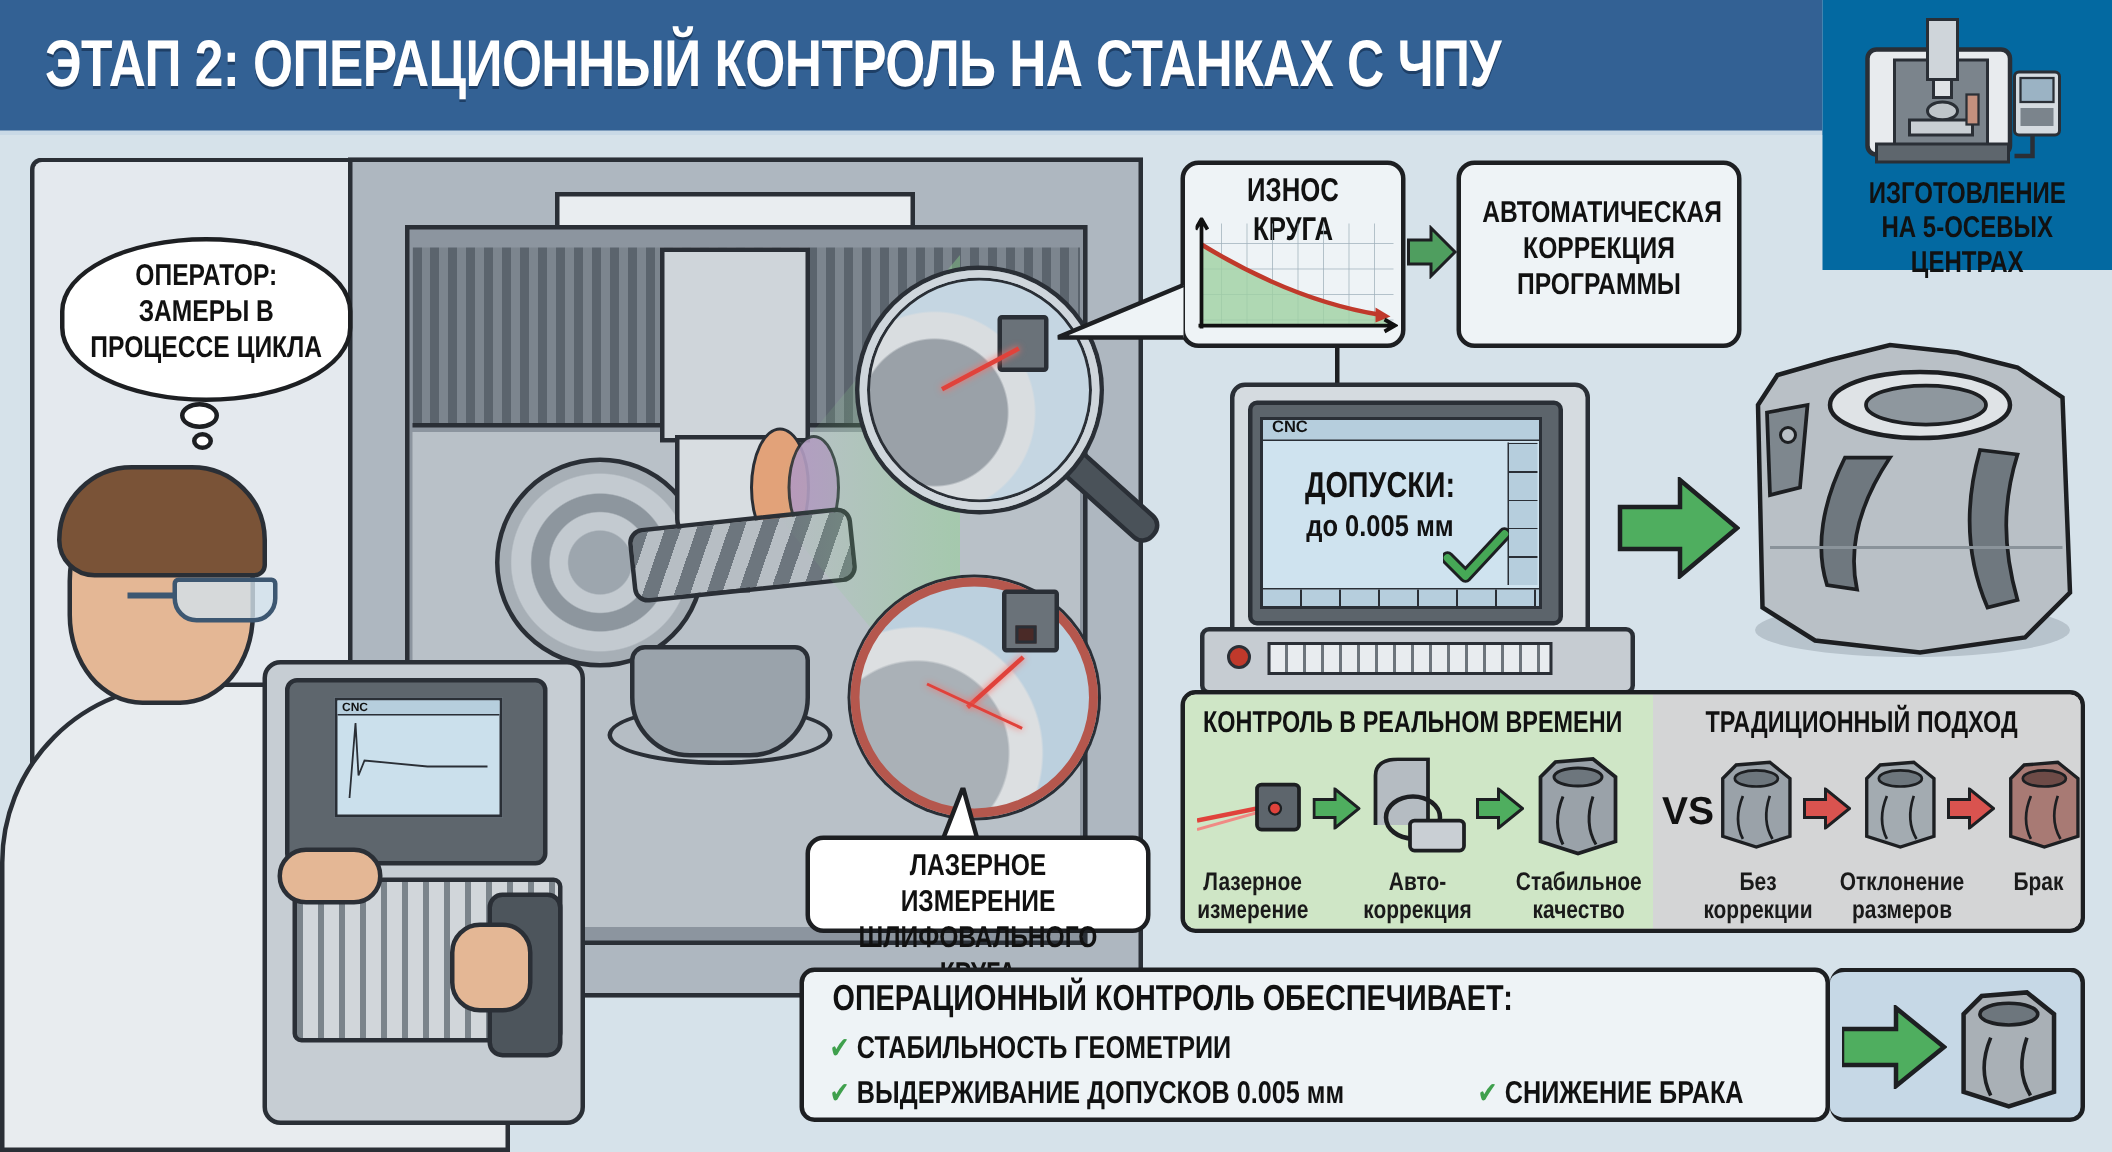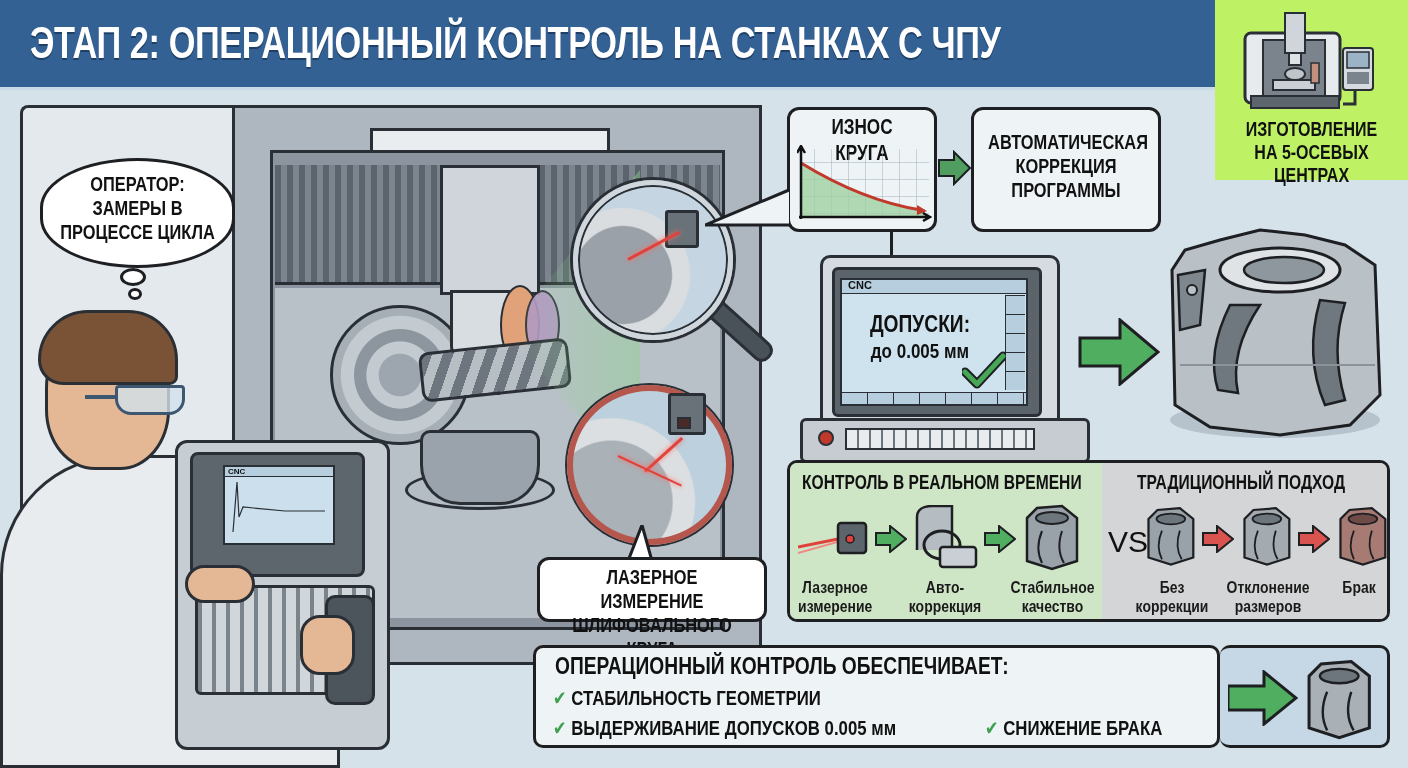--- a/index.html
+++ b/index.html
@@ -20,21 +20,21 @@
   }
   #title-text {
     left: 30px; top: 18px; color: #fff; font-size: 44px; font-weight: bold;
     transform: scaleX(0.78); transform-origin: left center; white-space: nowrap;
     text-shadow: 0 2px 0 #1e3f66;
     letter-spacing: -0.5px;
   }
 
   
   #cnc-card {
-    left: 1215px; top: 0; width: 193px; height: 180px; background: #bef264;
+    left: 1215px; top: 0; width: 193px; height: 180px; background: #0369a1;
   }
   #cnc-card-label {
     left: 0; top: 118px; width: 193px; text-align: center; font-weight: bold; font-size: 20px; line-height: 23px;
     transform: scaleX(0.8); transform-origin: center;
   }
 
   
   .machine-left-panel { left: 20px; top: 105px; width: 240px; height: 620px; background: #e4e9ee; border: 3px solid #2a2f36; border-right: none; border-radius: 8px 0 0 0; }
   .machine-frame { left: 232px; top: 105px; width: 530px; height: 560px; background: #aeb7c0; border: 3px solid #2a2f36; }
   .machine-inner { left: 270px; top: 150px; width: 455px; height: 480px; background: #8c959f; border: 3px solid #2a2f36; }
@@ -111,21 +111,21 @@
 
   
   #big-cutter { left: 1160px; top: 215px; }
 
   
   #compare-panel { left: 787px; top: 460px; width: 603px; height: 162px; border: 3px solid #1d1f22; border-radius: 10px; overflow: hidden; background: #ccc; }
   #realtime-half { left: 0; top: 0; width: 312px; height: 162px; background: #cfe6c6; }
   #traditional-half { left: 312px; top: 0; width: 291px; height: 162px; background: #d4d5d6; }
   .panel-heading { font-weight: bold; font-size: 20px; white-space: nowrap; transform: scaleX(0.78); transform-origin: left center; }
   .step-label { text-align: center; font-size: 17px; font-weight: bold; line-height: 19px; transform: scaleX(0.82); transform-origin: center; color: #1a1a1a; }
-  #vs-label { font-weight: normal; font-size: 30px; }
+  #vs-label { font-weight: bold; font-size: 26px; }
 
   
   #laser-callout { left: 537px; top: 557px; width: 230px; height: 65px; background: #fff; border: 3px solid #1d1f22; border-radius: 12px; }
   #laser-callout-text { left: 537px; top: 565px; width: 230px; text-align: center; font-weight: bold; font-size: 20px; line-height: 24px; transform: scaleX(0.82); transform-origin: center; }
 
   
   #summary-box { left: 533px; top: 645px; width: 687px; height: 103px; background: #eef3f6; border: 3px solid #1d1f22; border-radius: 10px; }
   #summary-title { left: 555px; top: 652px; font-weight: bold; font-size: 24px; white-space: nowrap; transform: scaleX(0.8); transform-origin: left center; }
   .summary-item { font-weight: bold; font-size: 21px; white-space: nowrap; transform: scaleX(0.8); transform-origin: left center; }
   .tick { color: #3fa04d; font-size: 20px; margin-right: 6px; }

